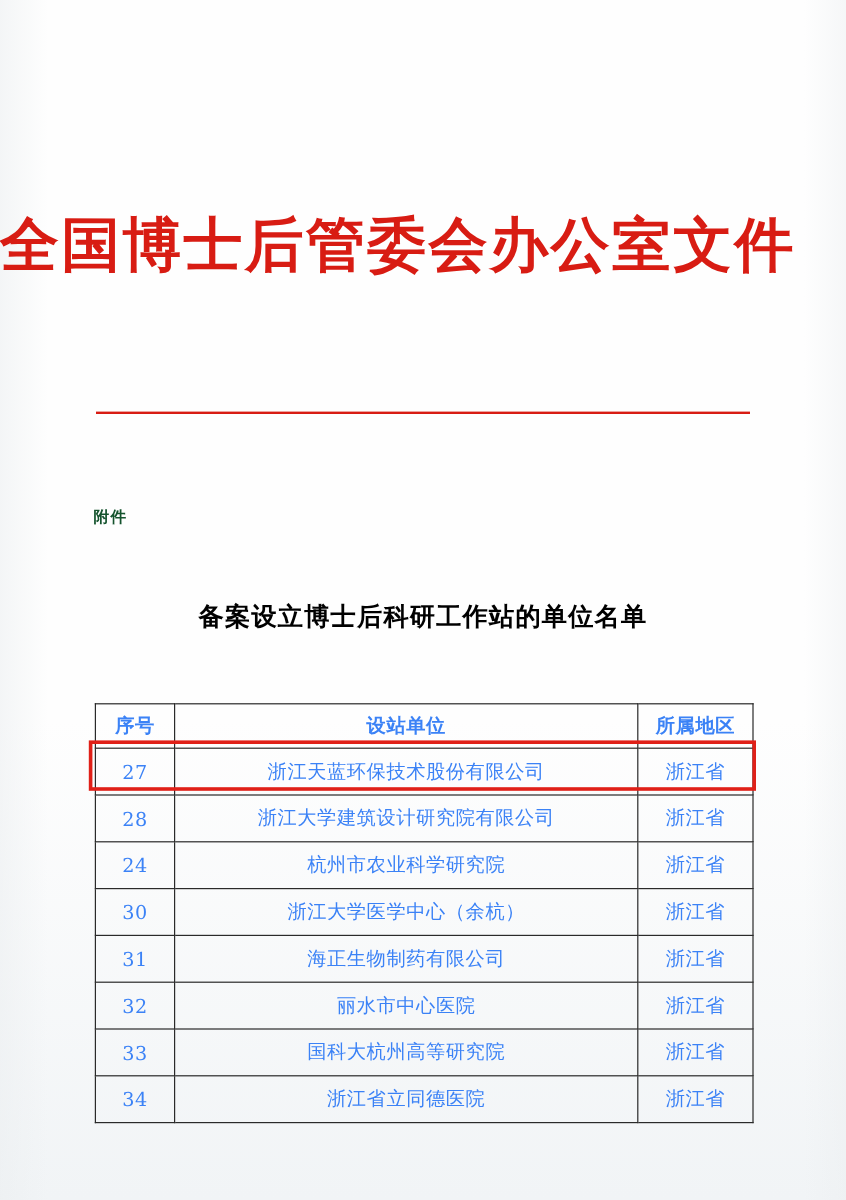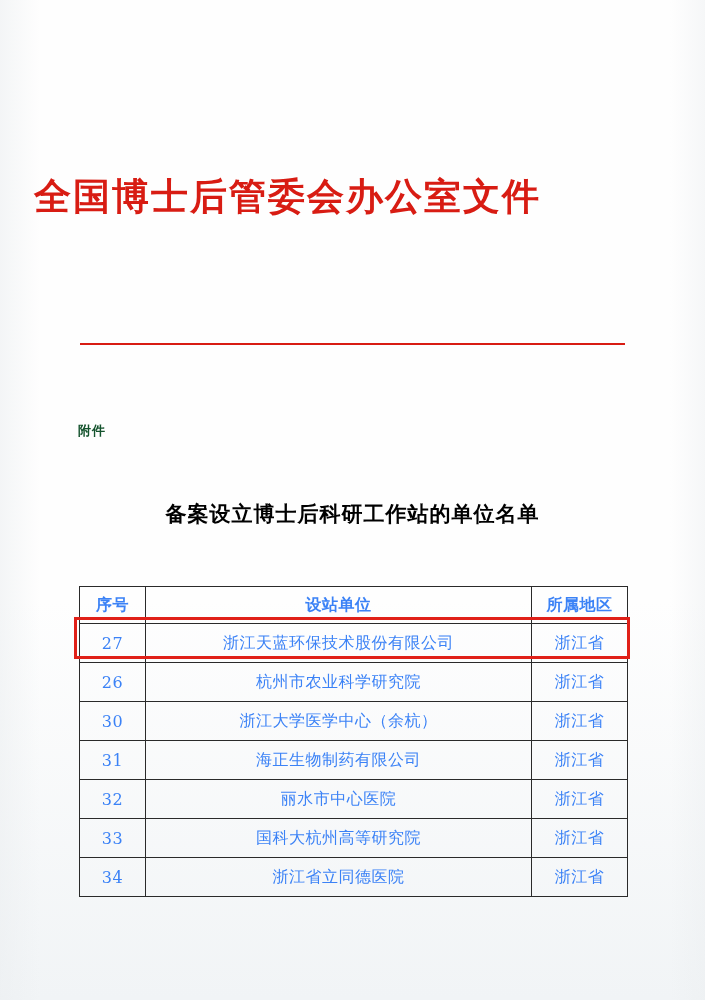--- a/index.html
+++ b/index.html
@@ -30,25 +30,25 @@
       linear-gradient(90deg, rgba(235,238,240,0.55) 0px, rgba(255,255,255,0) 40px),
       linear-gradient(270deg, rgba(235,238,240,0.45) 0px, rgba(255,255,255,0) 35px),
       linear-gradient(180deg, rgba(255,255,255,0) 60%, rgba(228,234,238,0.5) 100%);
     pointer-events: none;
   }
   .doc-title {
     position: absolute;
     top: 172px;
     left: 0;
     width: 575px;
-    text-align: center;
+    text-align: right;
     color: #d81c13;
     font-family: "DejaVu Serif", serif;
     font-weight: bold;
-    font-size: 37px;
+    font-size: 49px;
     letter-spacing: 2px;
     white-space: nowrap;
   }
   .doc-number {
     position: absolute;
     top: 303px;
     left: 0;
     width: 705px;
     text-align: center;
     color: #1a1a1a;
@@ -159,21 +159,26 @@
           <th>所属地区</th>
         </tr>
       </thead>
       <tbody>
         <tr class="row-highlight">
           <td>27</td>
           <td>浙江天蓝环保技术股份有限公司</td>
           <td>浙江省</td>
         </tr>
         <tr>
-          <td>26</td>
+          <td>28</td>
+          <td>浙江大学建筑设计研究院有限公司</td>
+          <td>浙江省</td>
+        </tr>
+        <tr>
+          <td>24</td>
           <td>杭州市农业科学研究院</td>
           <td>浙江省</td>
         </tr>
         <tr>
           <td>30</td>
           <td>浙江大学医学中心（余杭）</td>
           <td>浙江省</td>
         </tr>
         <tr>
           <td>31</td>

